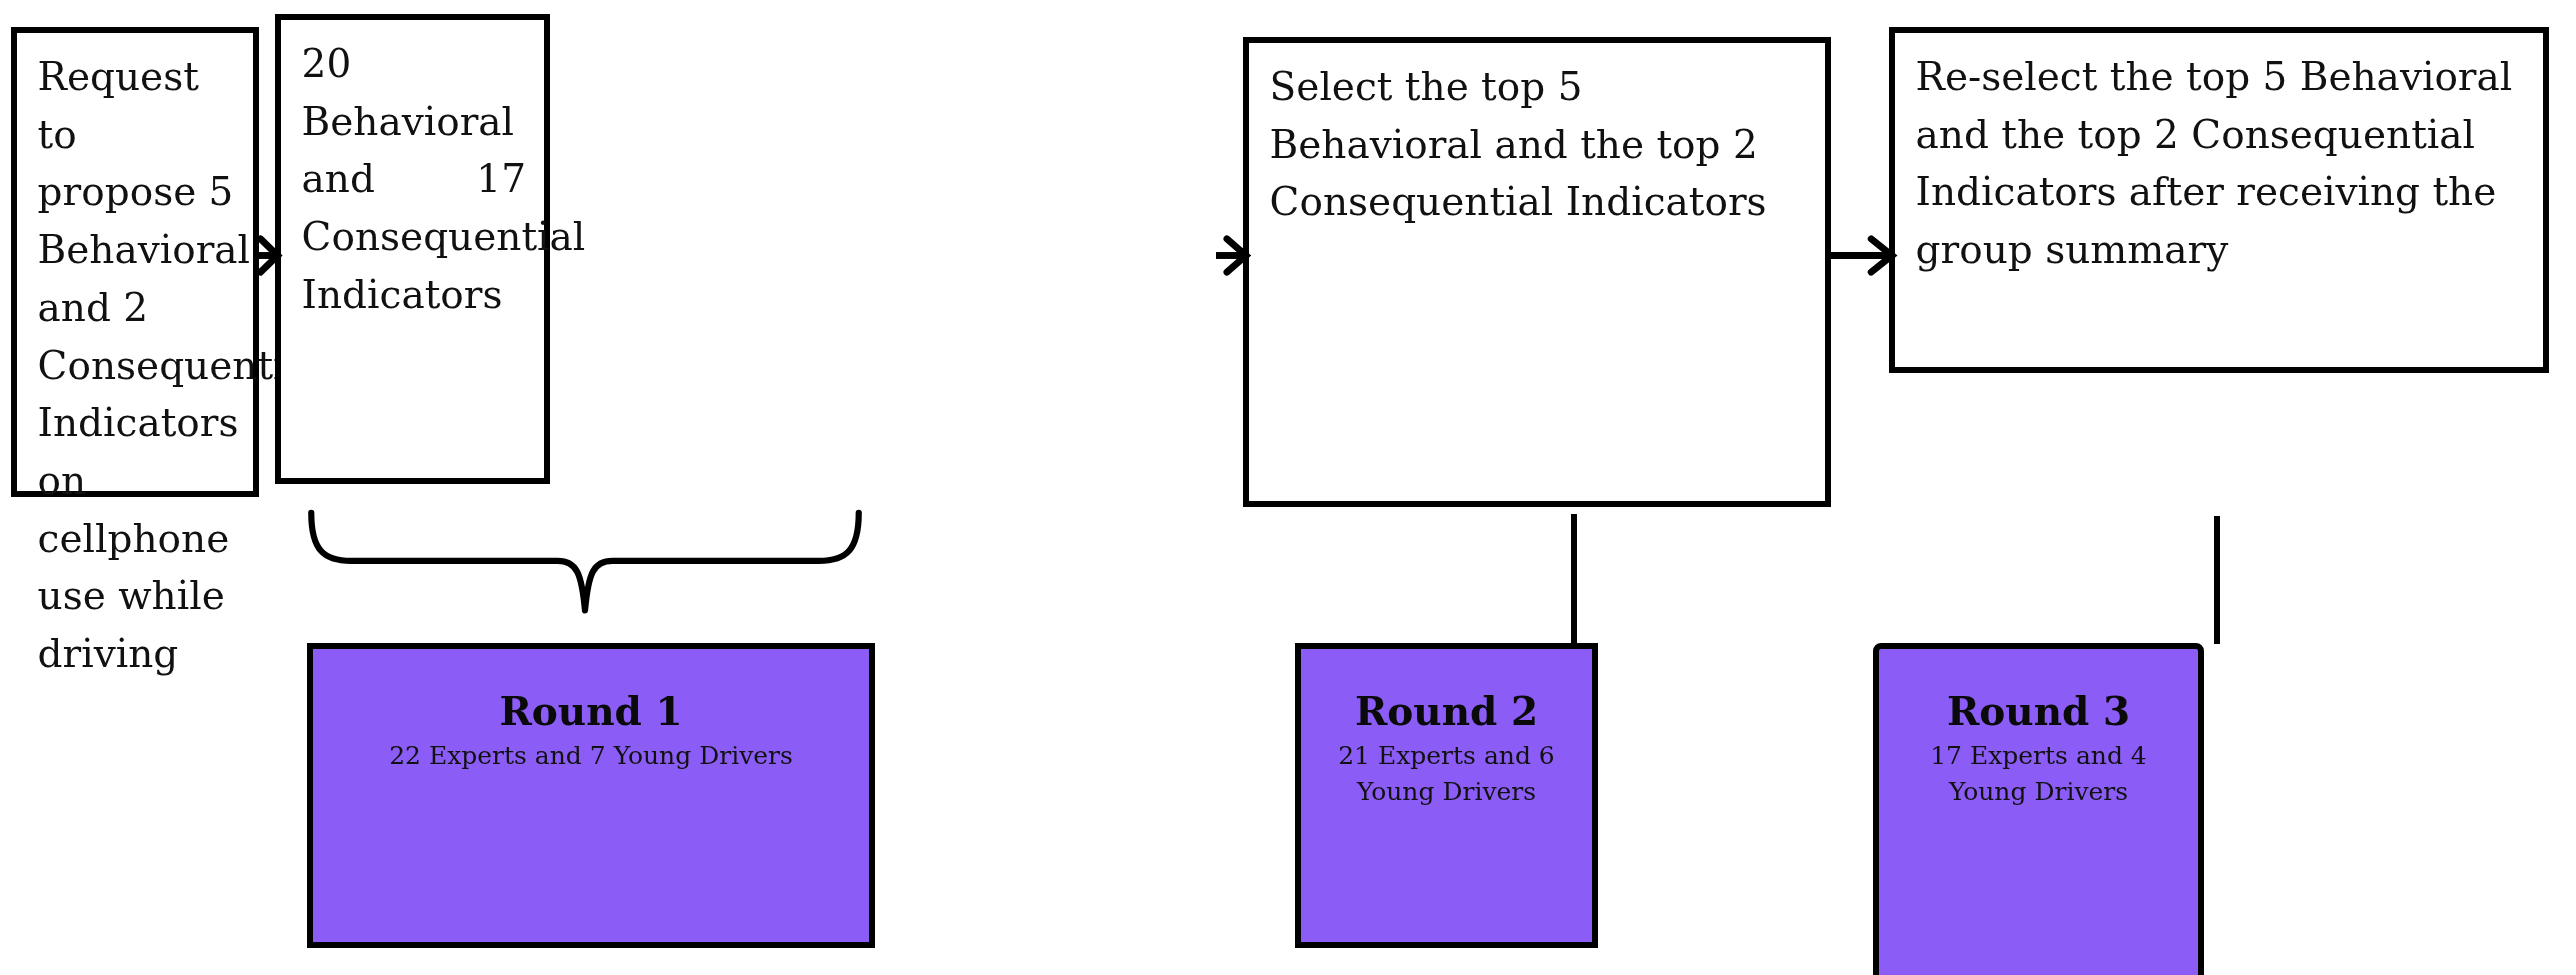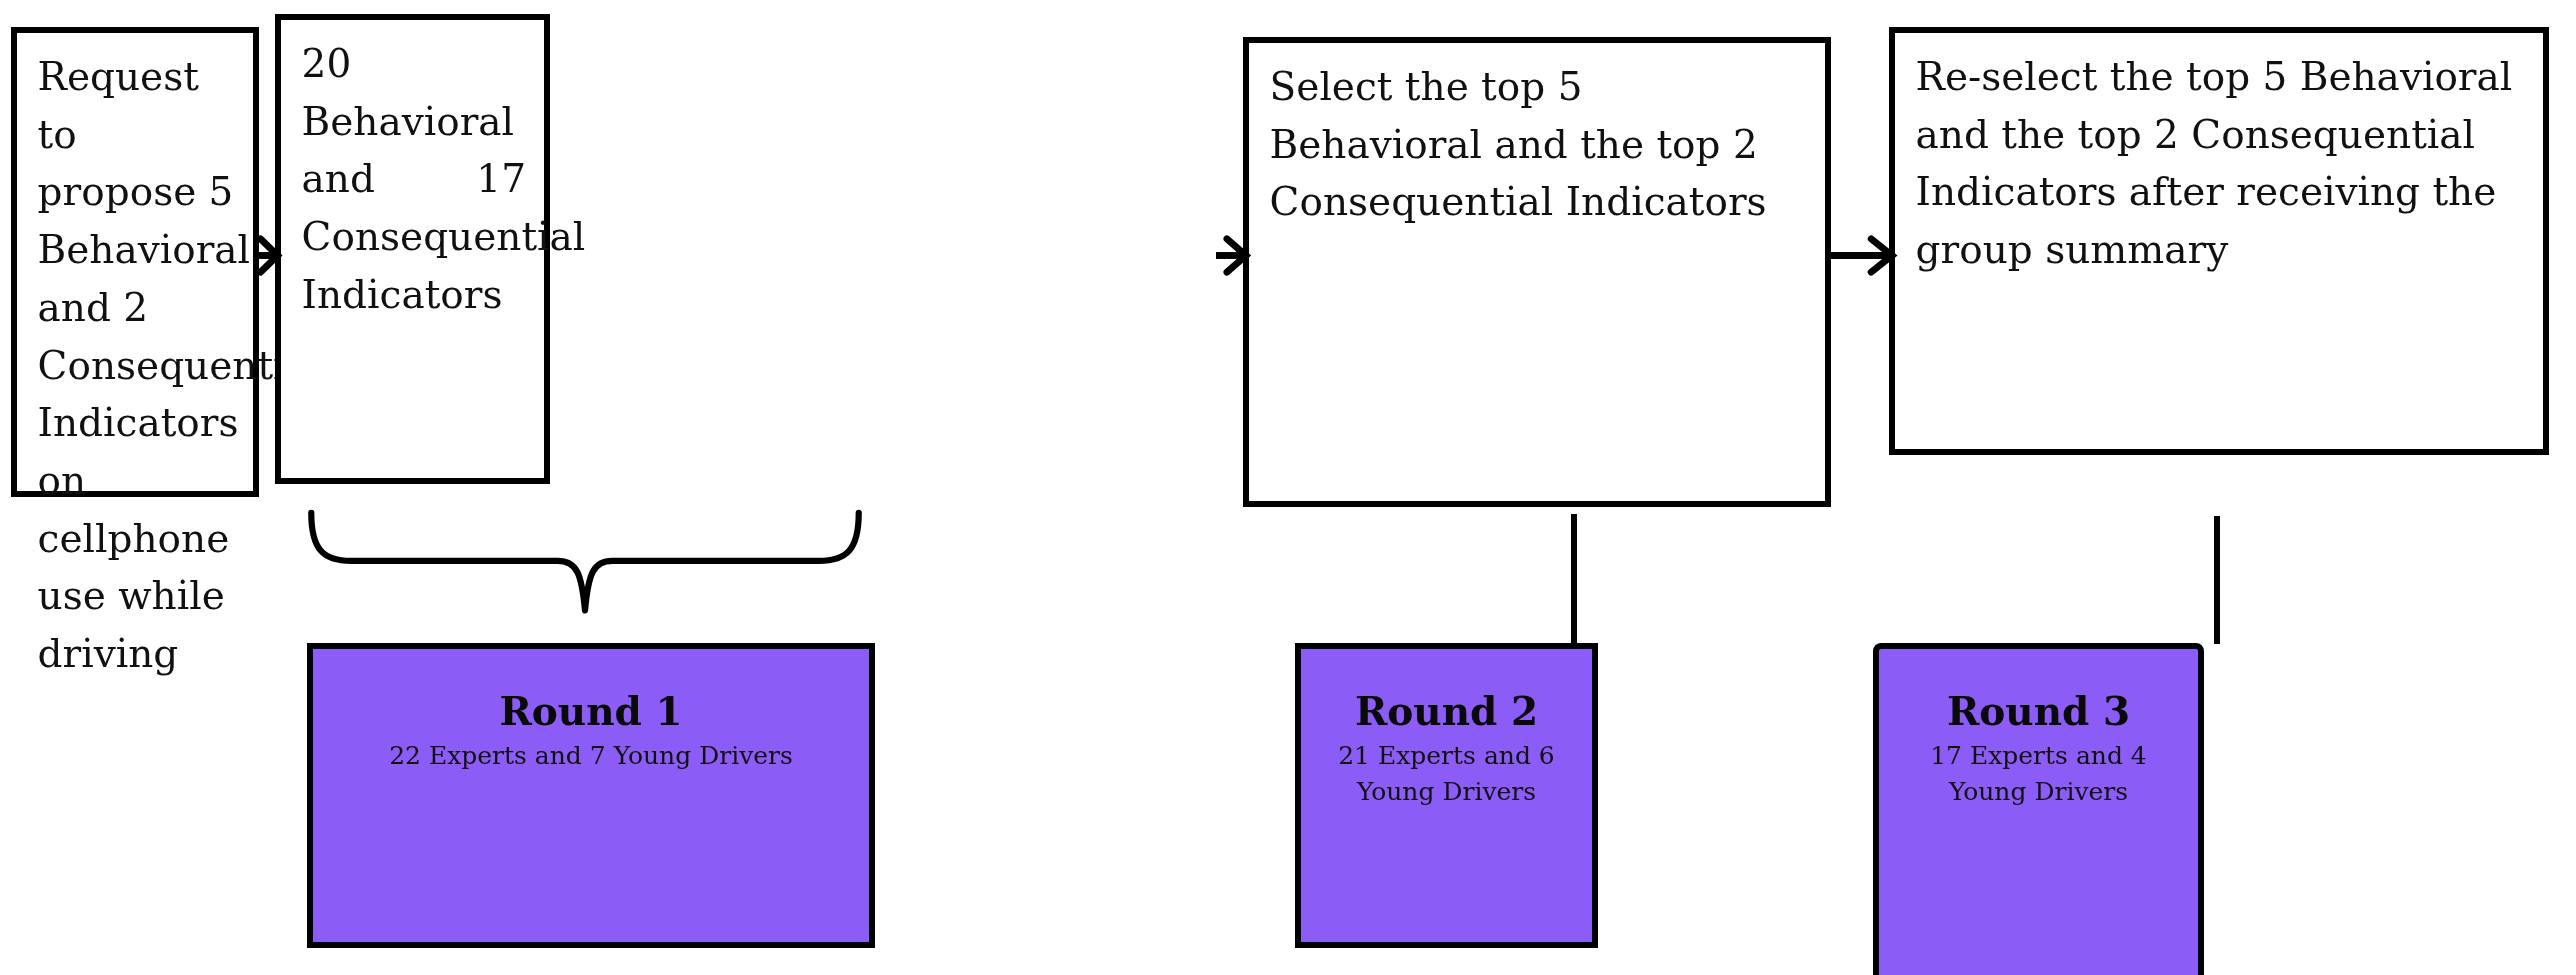--- a/index.html
+++ b/index.html
@@ -32,21 +32,21 @@
     white-space: pre-line;
   }
   .step-text.justified {
     text-align: justify;
     text-align-last: left;
   }
 
   #step-1 { left: 11px;   top: 27px;  width: 248px;  height: 470px; }
   #step-2 { left: 275px;  top: 14px;  width: 275px;  height: 470px; }
   #step-3 { left: 1243px; top: 37px;  width: 588px;  height: 470px; }
-  #step-4 { left: 1889px; top: 27px;  width: 660px;  height: 428px; }
+  #step-4 { left: 1889px; top: 27px;  width: 660px;  height: 346px; }
 
   
   .arrow {
     position: absolute;
     top: 234px;
     height: 43px;
   }
   .arrow svg { display: block; overflow: visible; }
 
   #arrow-1 { left: 257px;  width: 20.6px; }

